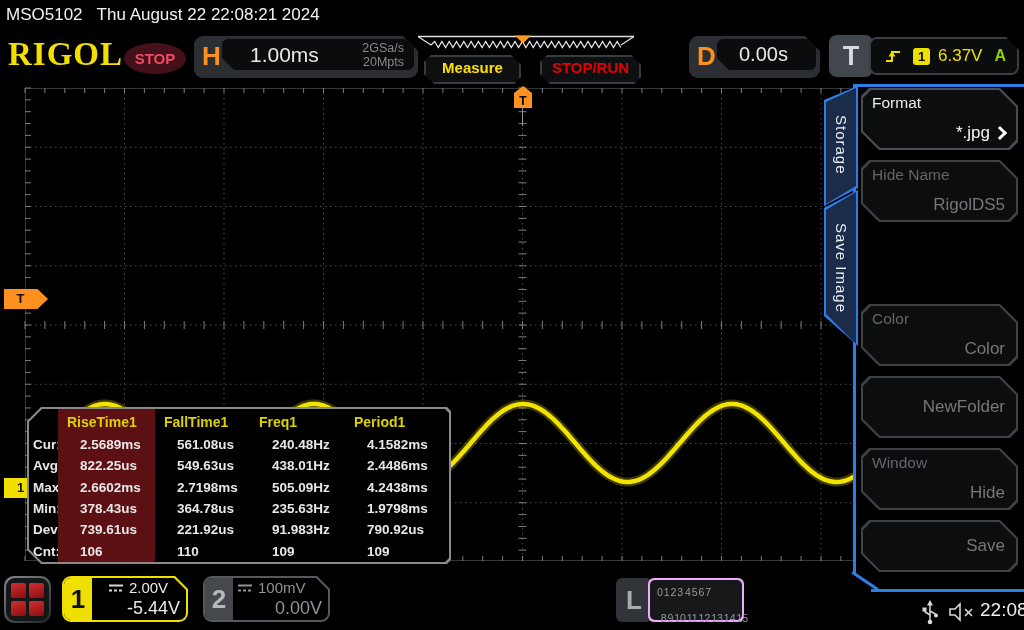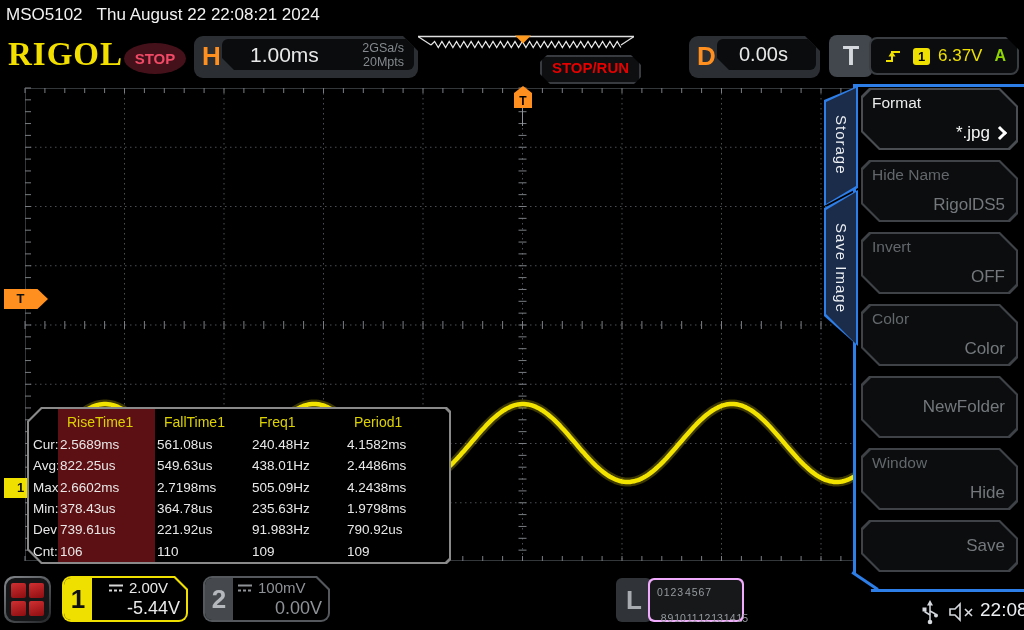--- a/index.html
+++ b/index.html
@@ -53,24 +53,24 @@
   .topmark{position:absolute;left:514px;top:86px;width:18px;height:22px;background:#ff8f1f;z-index:2;
         clip-path:polygon(50% 0,100% 32%,100% 100%,0 100%,0 32%);color:#000;font-size:12px;font-weight:bold;
         display:flex;align-items:flex-end;justify-content:center;}
   .topstem{position:absolute;left:522px;top:108px;width:1px;height:18px;background:#90949a;z-index:2;}
   
   .measpanel{position:absolute;left:27px;top:407px;width:424px;height:157px;z-index:3;background:#8a8a8a;
         clip-path:polygon(14px 0,calc(100% - 4px) 0,100% 4px,100% calc(100% - 4px),calc(100% - 4px) 100%,14px 100%,0 calc(100% - 14px),0 14px);}
   .measpanel .minner{position:absolute;inset:2px;background:#000;
         clip-path:polygon(13px 0,calc(100% - 4px) 0,100% 4px,100% calc(100% - 4px),calc(100% - 4px) 100%,13px 100%,0 calc(100% - 13px),0 13px);
         display:grid;grid-template-columns:29px 97px 95px 95px 1fr;grid-template-rows:25px repeat(6,21.3px);}
-  .mcell{font-size:13.5px;color:#e8e8e8;display:flex;align-items:center;}
+  .mcell{font-size:13.5px;color:#e8e8e8;display:flex;align-items:center;font-weight:bold;}
   .mhead{color:#ddd200;font-size:14px;padding-left:9px;}
   .mlabel{padding-left:4px;}
-  .mval{padding-left:2px;}
+  .mval{padding-left:22px;}
   .hl{background:#5c1013;}
   
   .menupanel{position:absolute;left:855px;top:84px;width:169px;height:509px;background:#000;z-index:4;
         border-top:3px solid #2e7ee8;box-sizing:border-box;}
   .bluevert{position:absolute;left:853px;top:84px;width:3px;height:489px;background:#2e7ee8;z-index:4;}
   .bluediag{position:absolute;left:853px;top:571px;width:31px;height:3px;background:#2e7ee8;z-index:5;
         transform:rotate(34deg);transform-origin:0 0;}
   .bluebot{position:absolute;left:871px;top:589px;width:153px;height:3px;background:#2e7ee8;z-index:5;}
   .vtab{position:absolute;left:824px;width:34px;z-index:5;background:#2e7ee8;}
   .vtab .tin{position:absolute;inset:2px;background:#1b2b4a;display:flex;align-items:center;justify-content:center;}
@@ -377,20 +377,21 @@
   </div>
 
   <svg class="strip" id="stripSvg" viewBox="0 0 216 17">
       <line x1="0" y1="1.5" x2="216" y2="1.5" stroke="#e0e0e0" stroke-width="1.5"></line>
       <line x1="0" y1="1.5" x2="13" y2="10" stroke="#e0e0e0" stroke-width="1.2"></line>
       <line x1="216" y1="1.5" x2="203" y2="10" stroke="#e0e0e0" stroke-width="1.2"></line>
       <path d="M13,10L16.6,6.5L20.3,12.5L23.9,6.5L27.6,12.5L31.2,6.5L34.9,12.5L38.5,6.5L42.2,12.5L45.8,6.5L49.5,12.5L53.1,6.5L56.8,12.5L60.4,6.5L64.1,12.5L67.7,6.5L71.4,12.5L75.0,6.5L78.7,12.5L82.4,6.5L86.0,12.5L89.7,6.5L93.3,12.5L97.0,6.5L100.6,12.5L104.3,6.5L107.9,12.5L111.6,6.5L115.2,12.5L118.9,6.5L122.5,12.5L126.2,6.5L129.8,12.5L133.5,6.5L137.1,12.5L140.8,6.5L144.4,12.5L148.1,6.5L151.7,12.5L155.4,6.5L159.0,12.5L162.7,6.5L166.3,12.5L170.0,6.5L173.6,12.5L177.3,6.5L180.9,12.5L184.6,6.5L188.2,12.5L191.9,6.5L195.5,12.5L199.2,6.5L202.8,12.5" fill="none" stroke="#e8e8e8" stroke-width="1.2"></path>
       <polygon points="97,0.5 113,0.5 105,8.5" fill="#ff9a1e"></polygon>
     </svg>
 
+  <div class="hbtn" id="measureBtn">Measure</div>
   <div class="hbtn" id="stoprunBtn">STOP/RUN</div>
 
   <div class="hdrbox" id="dbox">
     <span class="biglabel">D</span>
     <div class="inner">
         <span class="delayval">0.00s</span>
       </div>
   </div>
 
   <div class="ttab">T</div>
@@ -466,25 +467,20 @@
     <span class="val">
         <span>*.jpg</span>
         <span class="chev"></span>
       </span>
   </div>
   <div class="mi" style="top:160px">
     <div class="min"></div>
     <span class="lab">Hide Name</span>
     <span class="val">RigolDS5</span>
   </div>
-  <div class="mi" style="top:232px">
-    <div class="min"></div>
-    <span class="lab">Invert</span>
-    <span class="val">OFF</span>
-  </div>
   <div class="mi" style="top:304px">
     <div class="min"></div>
     <span class="lab">Color</span>
     <span class="val">Color</span>
   </div>
   <div class="mi nolabel" style="top:376px">
     <div class="min"></div>
     <span class="val">NewFolder</span>
   </div>
   <div class="mi" style="top:448px">

